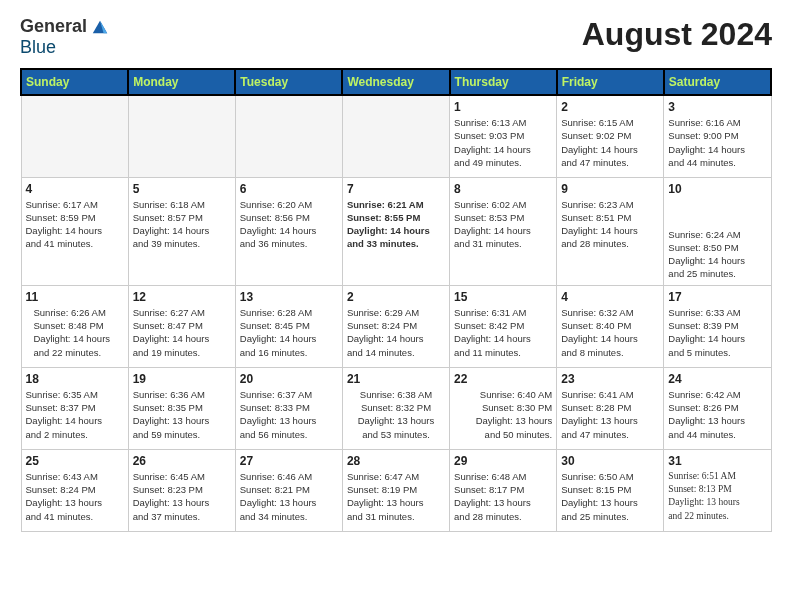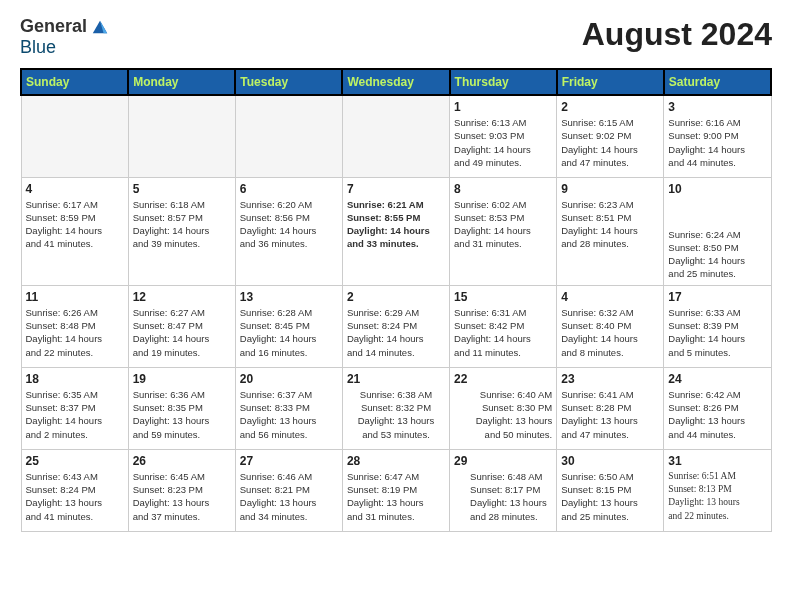--- a/index.html
+++ b/index.html
@@ -206,21 +206,21 @@
             <span class="day-number">10</span>
             <div class="day-info" style="white-space: pre-line; margin-top: 32px;">Sunrise: 6:24 AM
 Sunset: 8:50 PM
 Daylight: 14 hours
 and 25 minutes.</div>
           </td>
         </tr>
         <tr>
           <td>
             <span class="day-number">11</span>
-            <div class="day-info" style="white-space: pre-line;">Sunrise: 6:26 AM
+            <div class="day-info" style="white-space: pre-line; margin-left: 8px;">Sunrise: 6:26 AM
 Sunset: 8:48 PM
 Daylight: 14 hours
 and 22 minutes.</div>
           </td>
           <td>
             <span class="day-number">12</span>
             <div class="day-info" style="white-space: pre-line;">Sunrise: 6:27 AM
 Sunset: 8:47 PM
 Daylight: 14 hours
 and 19 minutes.</div>
@@ -336,21 +336,21 @@
           </td>
           <td>
             <span class="day-number">28</span>
             <div class="day-info" style="white-space: pre-line;">Sunrise: 6:47 AM
 Sunset: 8:19 PM
 Daylight: 13 hours
 and 31 minutes.</div>
           </td>
           <td>
             <span class="day-number">29</span>
-            <div class="day-info" style="white-space: pre-line; margin-left: 16px;">Sunrise: 6:48 AM
+            <div class="day-info" style="white-space: pre-line;">Sunrise: 6:48 AM
 Sunset: 8:17 PM
 Daylight: 13 hours
 and 28 minutes.</div>
           </td>
           <td>
             <span class="day-number">30</span>
             <div class="day-info" style="white-space: pre-line;">Sunrise: 6:50 AM
 Sunset: 8:15 PM
 Daylight: 13 hours
 and 25 minutes.</div>

